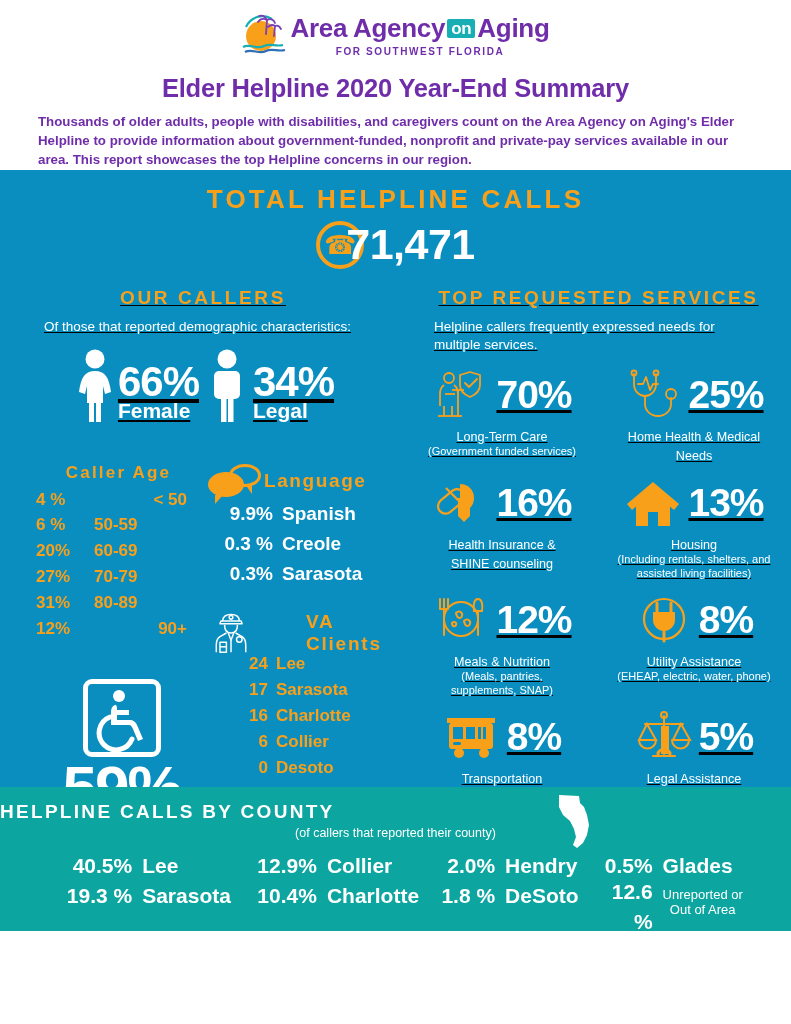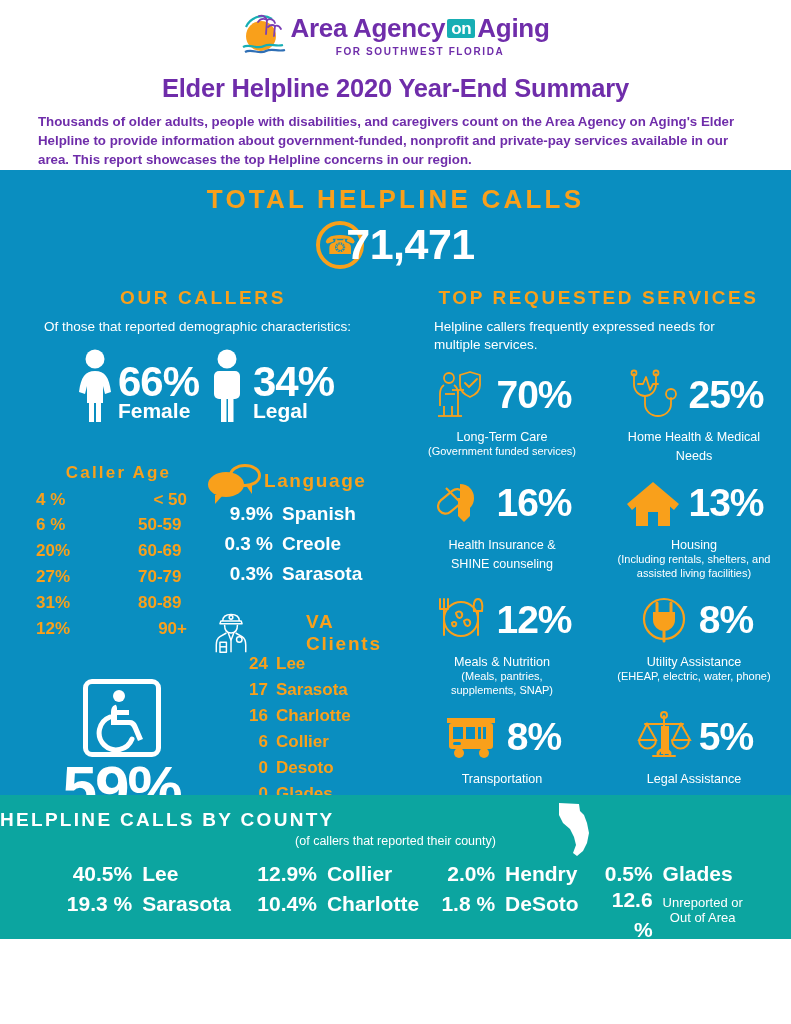--- a/index.html
+++ b/index.html
@@ -54,21 +54,21 @@
   }
   .phone-glyph {
     position:absolute; left:50%; top:50%; transform:translate(-50%,-50%);
     color:#f9a01b; font-size:26px; line-height:1;
   }
   .total-number {
     color:#ffffff; font-size:43px; font-weight:bold; letter-spacing:-0.5px;
     z-index:2; position:relative;
   }
 
-  .cols { display:flex; padding:16px 0 8px 0; }
+  .cols { display:flex; padding:16px 0 0 0;text-decoration:underline; }
   .col-left { width:406px; position:relative; }
   .col-right { width:385px; position:relative; }
 
   .sec-head {
     text-align:center; color:#f9a01b; font-size:19px; font-weight:bold;
     letter-spacing:2.6px;
   }
   .sec-sub {
     color:#ffffff; font-size:13.5px; line-height:1.35;
     margin-top:9px; padding:0 44px;
@@ -82,21 +82,21 @@
   .gender-label { color:#ffffff; font-size:21px; font-weight:bold; line-height:1.05; margin-top:-2px; }
 
   
   .age-wrap { position:absolute; left:36px; top:176px; width:165px; }
   .age-title {
     color:#f9a01b; font-size:17px; font-weight:bold; letter-spacing:2.2px;
     text-align:center; margin-bottom:4px;
   }
   .age-row { display:flex; color:#f9a01b; font-size:17px; font-weight:bold; line-height:1.52; }
   .age-pct { width:58px; text-align:left; }
-  .age-band { flex:1; text-align:left;margin-left:44px; }
+  .age-band { flex:1; text-align:left; }
   .age-band.right { text-align:right; padding-right:14px; }
 
   
   .lang-wrap { position:absolute; left:208px; top:176px; width:200px; }
   .lang-head { display:flex; align-items:center; height:36px; }
   .lang-bubbles { width:54px; height:34px; position:relative; margin-right:2px; }
   .bub1 { position:absolute; left:0; top:8px; width:36px; height:25px; background:#f9a01b; border-radius:50%; }
   .bub1:after { content:""; position:absolute; left:7px; bottom:-7px; width:0;height:0;
     border-left:8px solid #f9a01b; border-bottom:9px solid transparent; }
   .bub2 { position:absolute; left:21px; top:0px; width:32px; height:23px;

